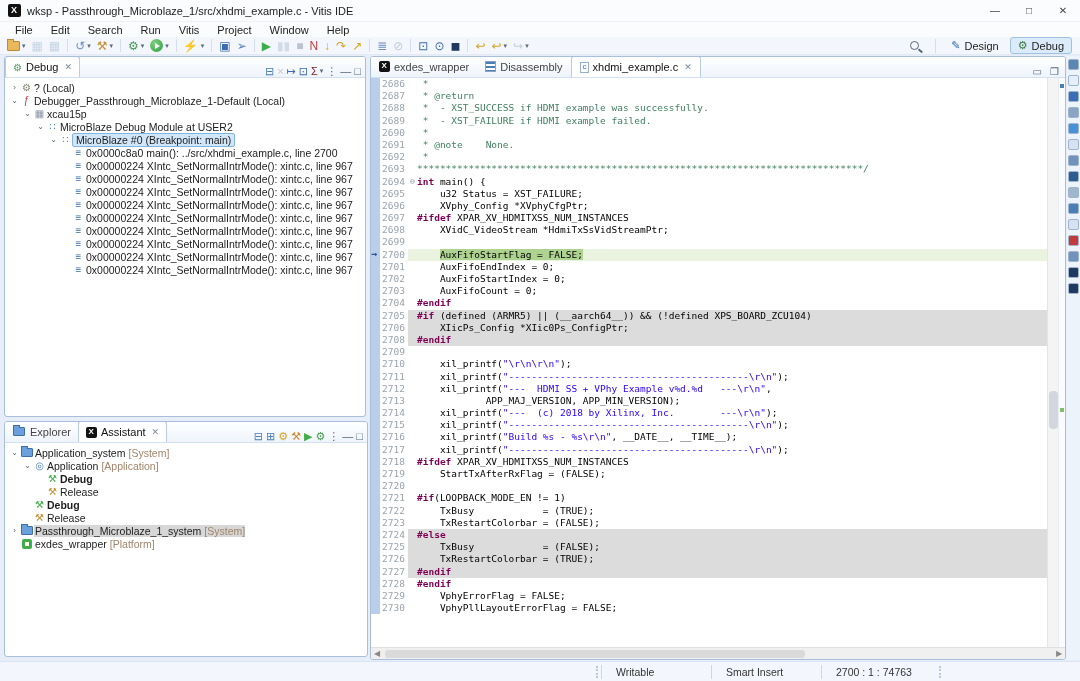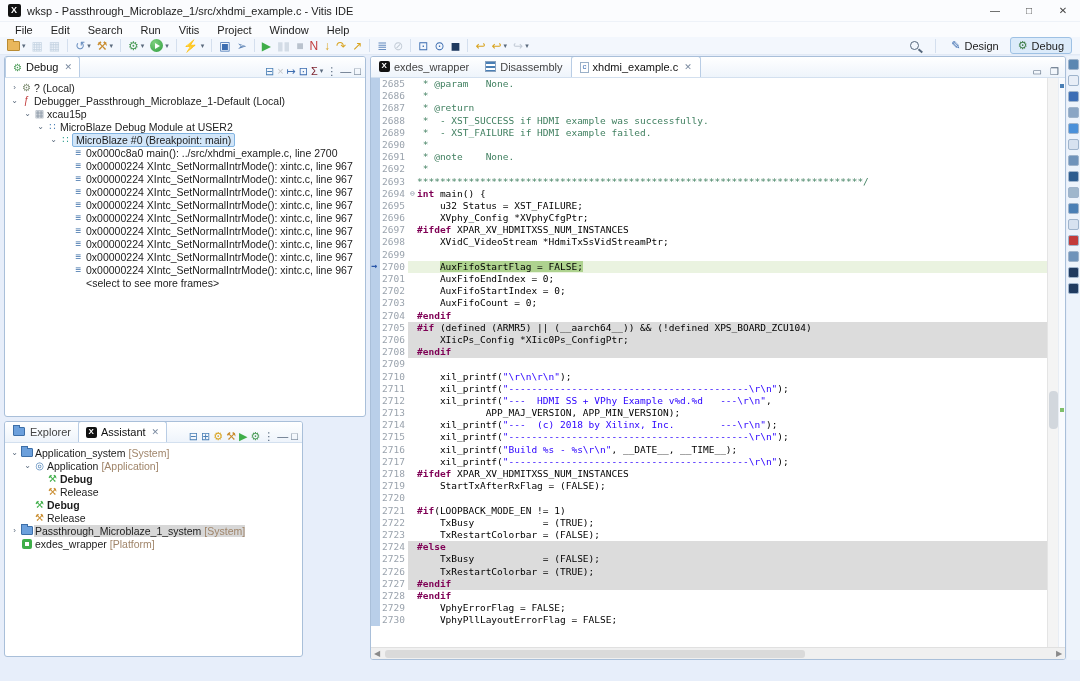--- a/index.html
+++ b/index.html
@@ -34,21 +34,21 @@
   .tb-right { margin-left:auto; display:flex; align-items:center; padding-right:8px; }
   .search-glass { width:9px; height:9px; border:1.6px solid #55677c; border-radius:50%; position:relative; margin-right:12px; }
   .search-glass::after { content:""; position:absolute; left:7px; top:8px; width:5px; height:1.6px; background:#55677c; transform:rotate(40deg); }
   .persp-btn { display:flex; align-items:center; gap:4px; padding:1px 7px; border-radius:3px; margin-left:4px; font-size:11px; color:#1c1c1c; }
   .persp-btn.active { background:#dcebfa; border:1px solid #9ec1e4; }
   .persp-sep { width:1px; height:14px; background:#d4dfee; margin:0 4px; }
 
   
   .panel { position:absolute; background:#fff; border:1px solid #a9bfd9; border-radius:3px; overflow:hidden; }
   #debug-panel    { left:4px;  top:56px;  width:362px; height:361px; }
-  #explorer-panel { left:4px;  top:421px; width:299px; height:236px; }
+  #explorer-panel { left:4px;  top:421px; width:364px; height:236px; }
   #editor-panel   { left:370px; top:56px; width:696px; height:604px; }
   .panel-hdr { height:21px; background:linear-gradient(#ffffff,#eef4fb); border-bottom:1px solid #d3e0ef; display:flex; align-items:flex-end; }
   .ptab { display:flex; align-items:center; gap:4px; height:21px; padding:0 7px; font-size:11px; color:#444; }
   .ptab.active { background:#fff; border:1px solid #b9cde5; border-bottom:none; border-radius:3px 3px 0 0; color:#111; }
   .ptab-close { font-size:9px; color:#7a8aa0; margin-left:2px; }
   .phdr-tools { margin-left:auto; display:flex; align-items:center; padding-right:4px; gap:3px; }
   .ph-ic { font-size:11px; line-height:12px; }
   .ph-ic.disabled { opacity:.45; }
   .ph-dd { font-size:7px; color:#5a6a7d; margin-left:-1px; }
 
@@ -335,25 +335,20 @@
         <div class="tree-row" style="padding-left: 56px;">
           <span class="chev"></span>
           <span class="t-ic" style="color: rgb(61, 111, 168);">≡</span>
           <span class="t-label">0x00000224 XIntc_SetNormalIntrMode(): xintc.c, line 967</span>
         </div>
         <div class="tree-row" style="padding-left: 56px;">
           <span class="chev"></span>
           <span class="t-ic" style="color: rgb(61, 111, 168);">≡</span>
           <span class="t-label">0x00000224 XIntc_SetNormalIntrMode(): xintc.c, line 967</span>
         </div>
-        <div class="tree-row" style="padding-left: 56px;">
-          <span class="chev"></span>
-          <span class="t-ic"></span>
-          <span class="t-label">&lt;select to see more frames&gt;</span>
-        </div>
       </div>
   </div>
 
   <div class="panel" id="explorer-panel">
     <div class="panel-hdr" id="explorer-tabs">
         <span class="ptab">
           <span class="ic-folder"></span>
           <span>Explorer</span>
         </span>
         <span class="ptab active">
@@ -437,26 +432,20 @@
           <span class="ptab-close">✕</span>
         </span>
         <span class="ed-winbtns">
           <span>▭</span>
           <span>❐</span>
         </span>
       </div>
     <div class="ed-body">
       <div class="ed-scrollrow">
         <div class="code-col" id="code">
-            <div class="cl">
-              <span class="ruler"></span>
-              <span class="ln">2685</span>
-              <span class="fold"></span>
-              <span class="ct"><span class="c-com"> * @param   None.</span></span>
-            </div>
             <div class="cl">
               <span class="ruler"></span>
               <span class="ln">2686</span>
               <span class="fold"></span>
               <span class="ct"><span class="c-com"> *</span></span>
             </div>
             <div class="cl">
               <span class="ruler"></span>
               <span class="ln">2687</span>
               <span class="fold"></span>
@@ -744,14 +733,22 @@
       <span class="trim-ic" style="background: rgb(45, 92, 143);"></span>
       <span class="trim-ic" style="background: rgb(159, 182, 204);"></span>
       <span class="trim-ic" style="background: rgb(74, 127, 181);"></span>
       <span class="trim-ic" style="background: rgb(215, 226, 240);"></span>
       <span class="trim-ic" style="background: rgb(194, 59, 59);"></span>
       <span class="trim-ic" style="background: rgb(111, 147, 186);"></span>
       <span class="trim-ic" style="background: rgb(31, 58, 95);"></span>
       <span class="trim-ic" style="background: rgb(31, 58, 95);"></span>
     </div>
 
+  <div class="statusbar">
+    <div class="sb-spacer"></div>
+    <span class="sb-grip"></span>
+    <span class="sb-cell">Writable</span>
+    <span class="sb-cell">Smart Insert</span>
+    <span class="sb-cell">2700 : 1 : 74763</span>
+    <span class="sb-grip"></span>
+  </div>
 
 </div>
 
 </body></html>

